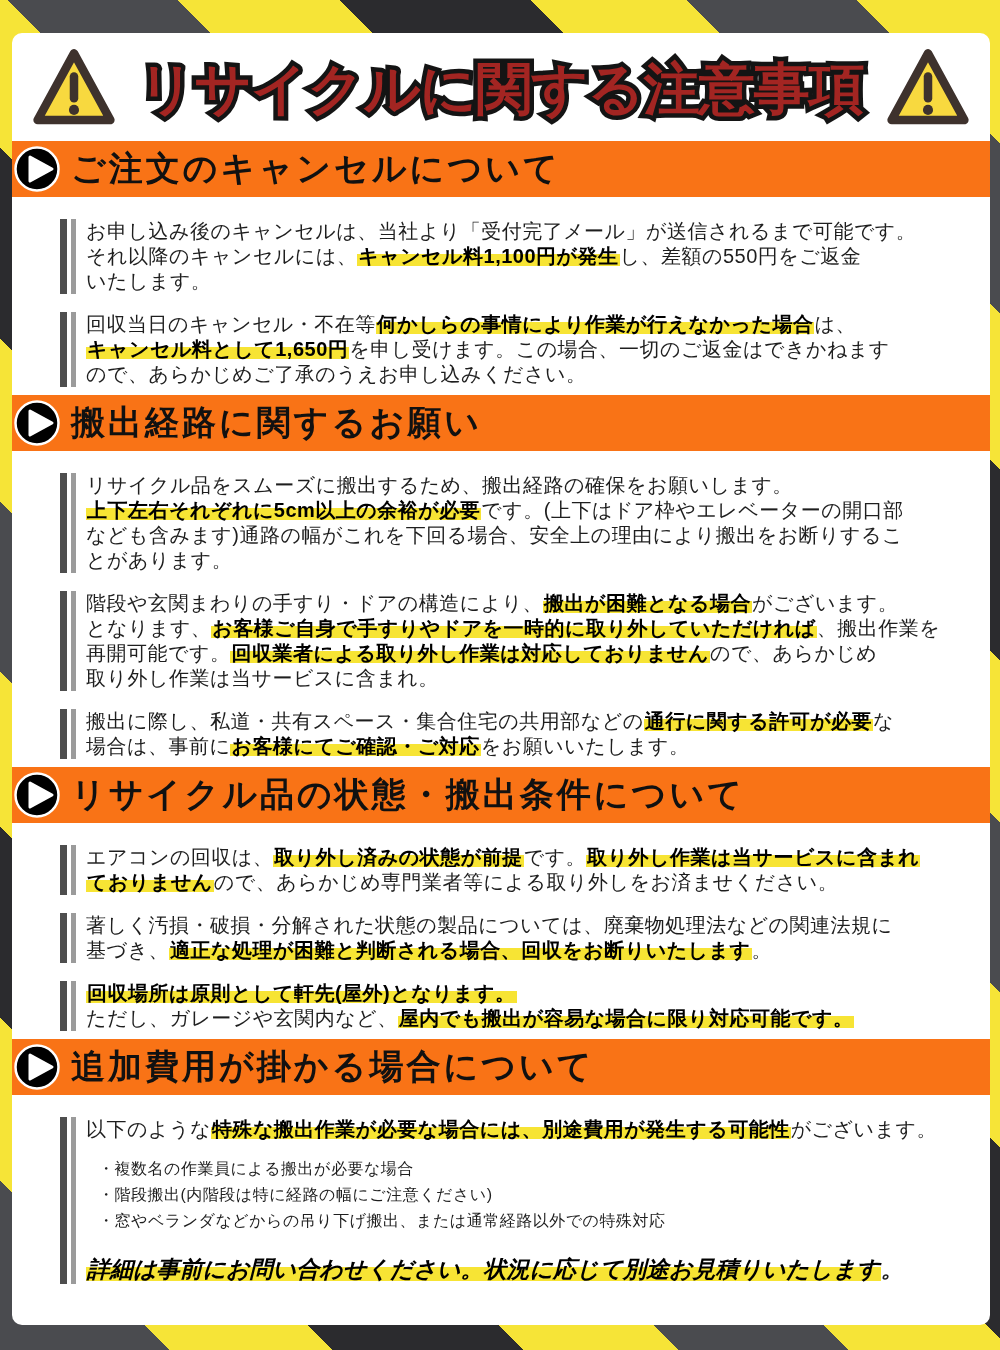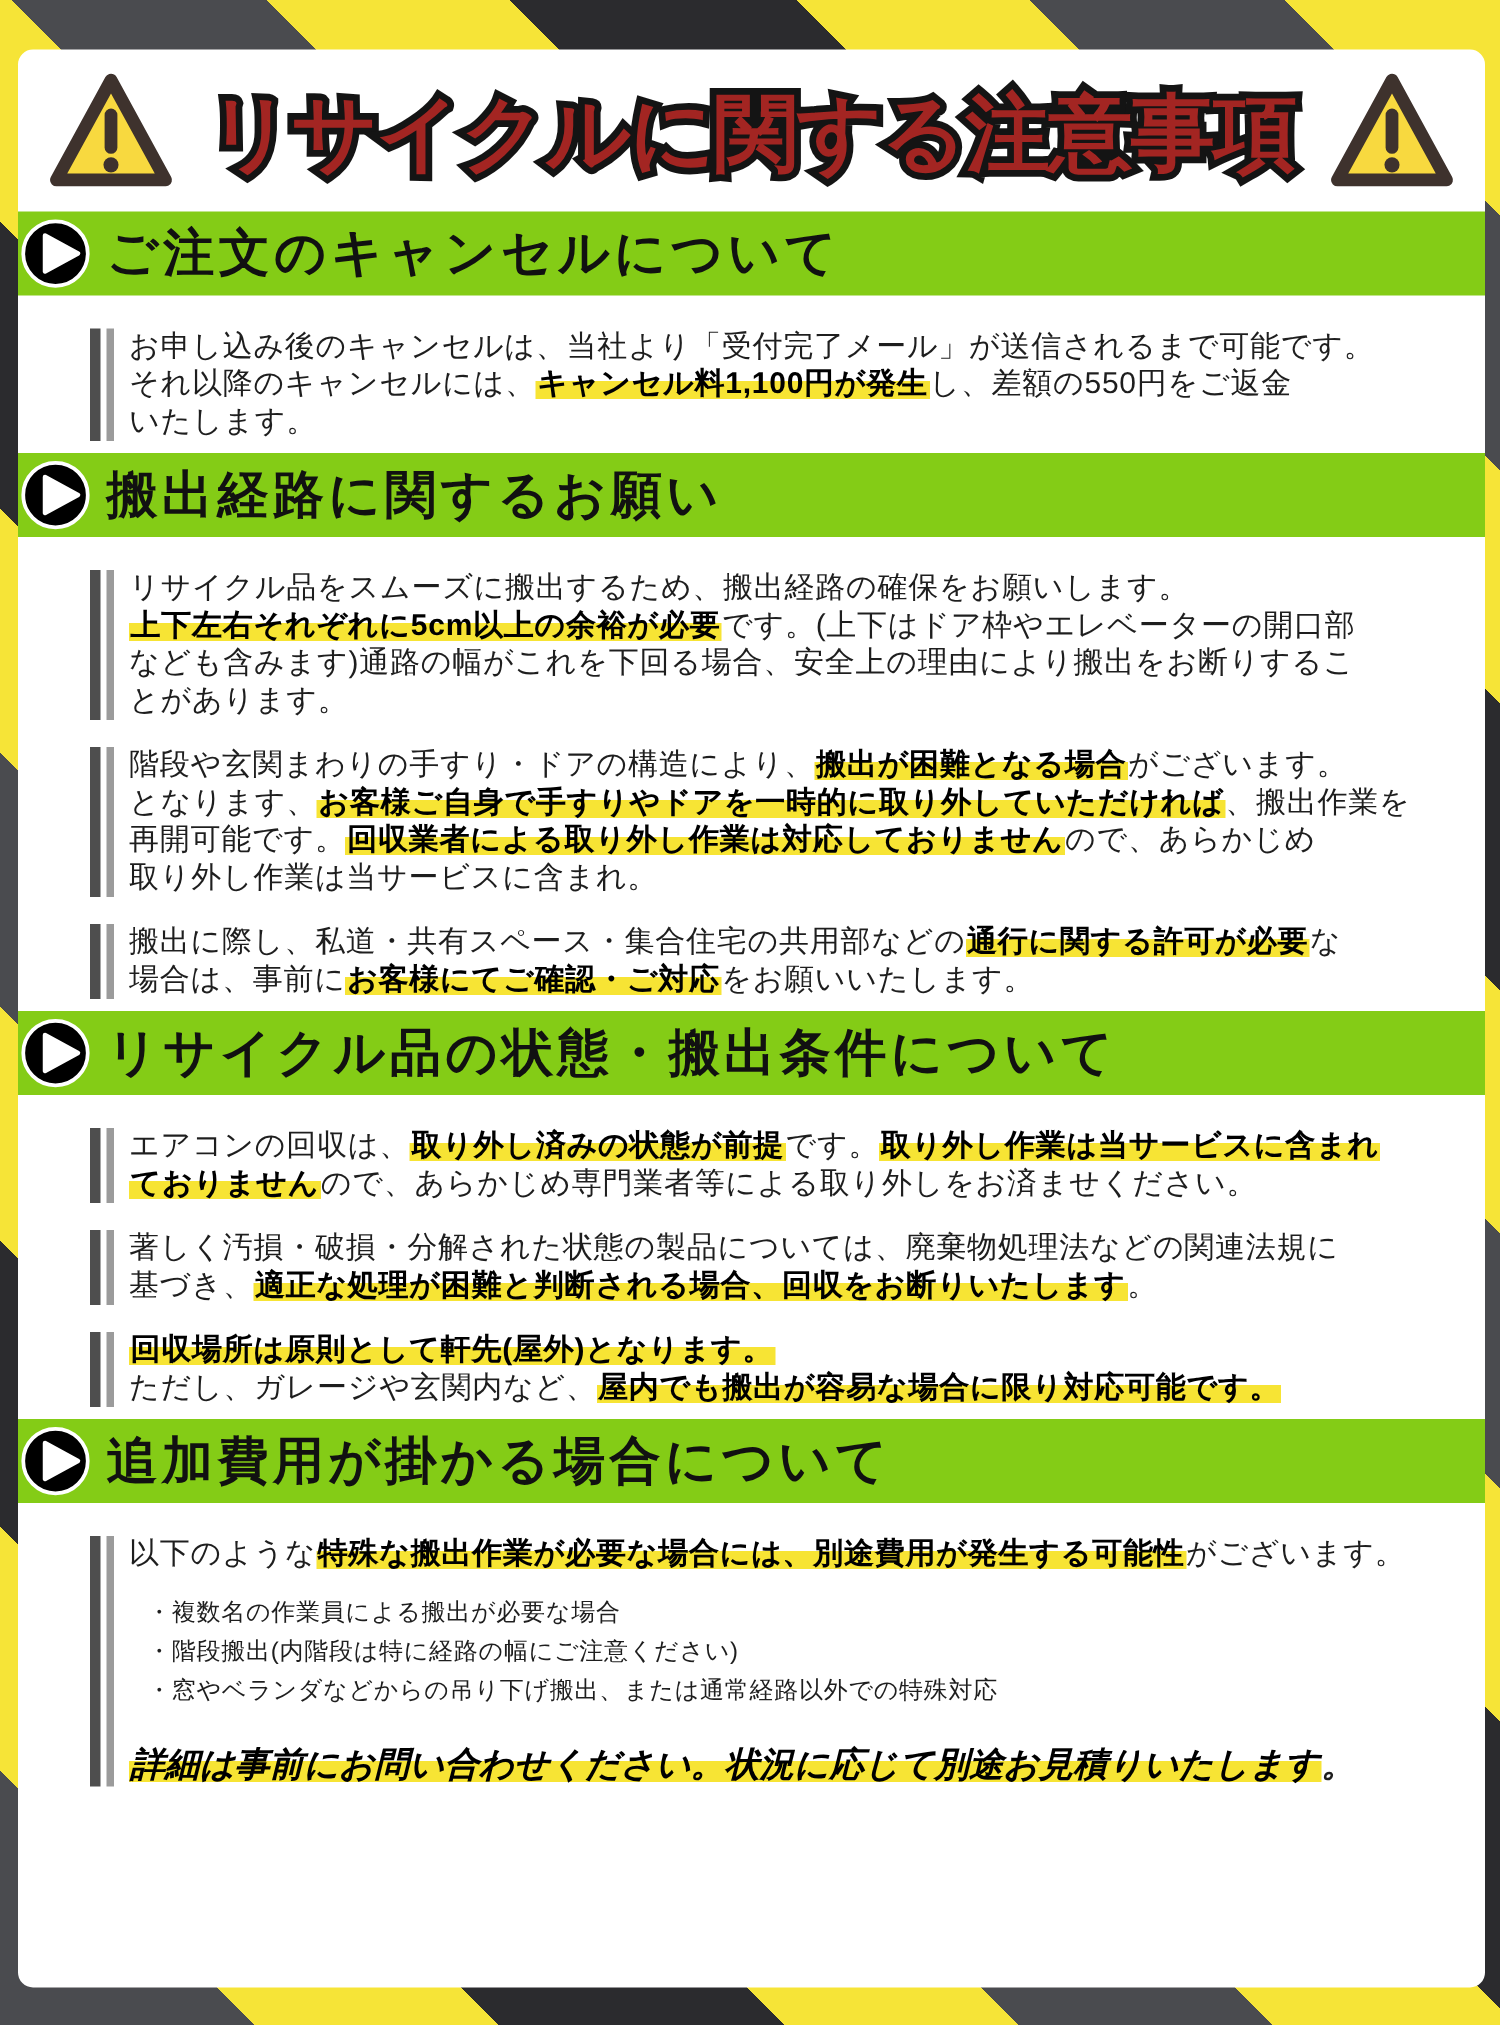--- a/index.html
+++ b/index.html
@@ -19,21 +19,21 @@
   
   .title-row{display:flex;align-items:center;justify-content:center;gap:16px;padding-top:4px;height:104px;}
   .warn-tri{flex:0 0 auto;width:96px;height:100px;}
   .main-title{position:relative;display:inline-block;font-size:56px;font-weight:800;letter-spacing:-1px;line-height:1.1;white-space:nowrap;}
   .main-title .layer{position:absolute;left:0;top:0;white-space:nowrap;}
   .main-title .l-white{-webkit-text-stroke:16px #ffffff;color:#ffffff;z-index:1;}
   .main-title .l-black{-webkit-text-stroke:9px #141414;color:#141414;z-index:2;}
   .main-title .l-fill{position:relative;z-index:3;color:#a32522;}
   
   .section-head{
-    display:flex;align-items:center;gap:10px;background:#84cc16;
+    display:flex;align-items:center;gap:10px;background:#f97316;
     height:56px;padding-left:3px;
   }
   .section-head .ico{width:48px;height:48px;flex:0 0 auto;margin-left:-2px;}
   .section-title{font-size:34px;font-weight:800;color:#111111;letter-spacing:3px;white-space:nowrap;}
   
   .para{
     position:relative;margin:16px 24px 0 48px;padding:2px 0 2px 26px;
     font-size:20px;line-height:25px;color:#1e1e1e;letter-spacing:0.5px;
   }
   .para::before{content:"";position:absolute;left:0;top:2px;bottom:2px;width:7px;background:#4e4e4e;}
@@ -77,20 +77,21 @@
   </div>
 
   <div class="section-head">
     <svg class="ico" viewBox="0 0 48 48" aria-hidden="true">
       <circle cx="24" cy="24" r="21.5" fill="#000000" stroke="#ffffff" stroke-width="2.5"></circle>
       <polygon points="17,12 39,24 17,36" fill="#ffffff" stroke="#ffffff" stroke-width="3" stroke-linejoin="round"></polygon>
     </svg>
     <span class="section-title">ご注文のキャンセルについて</span>
   </div>
   <div class="para mt20"><span>お申し込み後のキャンセルは、当社より「受付完了メール」が送信されるまで可能です。</span><br><span>それ以降のキャンセルには、</span><span class="hl">キャンセル料1,100円が発生</span><span>し、差額の550円をご返金</span><br><span>いたします。</span></div>
+  <div class="para mt14"><span>回収当日のキャンセル・不在等</span><span class="hl">何かしらの事情により作業が行えなかった場合</span><span>は、</span><br><span class="hl">キャンセル料として1,650円</span><span>を申し受けます。この場合、一切のご返金はできかねます</span><br><span>ので、あらかじめご了承のうえお申し込みください。</span></div>
 
   <div class="section-head head-gap">
     <svg class="ico" viewBox="0 0 48 48" aria-hidden="true">
       <circle cx="24" cy="24" r="21.5" fill="#000000" stroke="#ffffff" stroke-width="2.5"></circle>
       <polygon points="17,12 39,24 17,36" fill="#ffffff" stroke="#ffffff" stroke-width="3" stroke-linejoin="round"></polygon>
     </svg>
     <span class="section-title">搬出経路に関するお願い</span>
   </div>
   <div class="para mt20"><span>リサイクル品をスムーズに搬出するため、搬出経路の確保をお願いします。</span><br><span class="hl">上下左右それぞれに5cm以上の余裕が必要</span><span>です。(上下はドア枠やエレベーターの開口部</span><br><span>なども含みます)通路の幅がこれを下回る場合、安全上の理由により搬出をお断りするこ</span><br><span>とがあります。</span></div>
   <div class="para mt14"><span>階段や玄関まわりの手すり・ドアの構造により、</span><span class="hl">搬出が困難となる場合</span><span>がございます。</span><br><span>となります、</span><span class="hl">お客様ご自身で手すりやドアを一時的に取り外していただければ</span><span>、搬出作業を</span><br><span>再開可能です。</span><span class="hl">回収業者による取り外し作業は対応しておりません</span><span>ので、あらかじめ</span><br><span>取り外し作業は当サービスに含まれ。</span></div>

